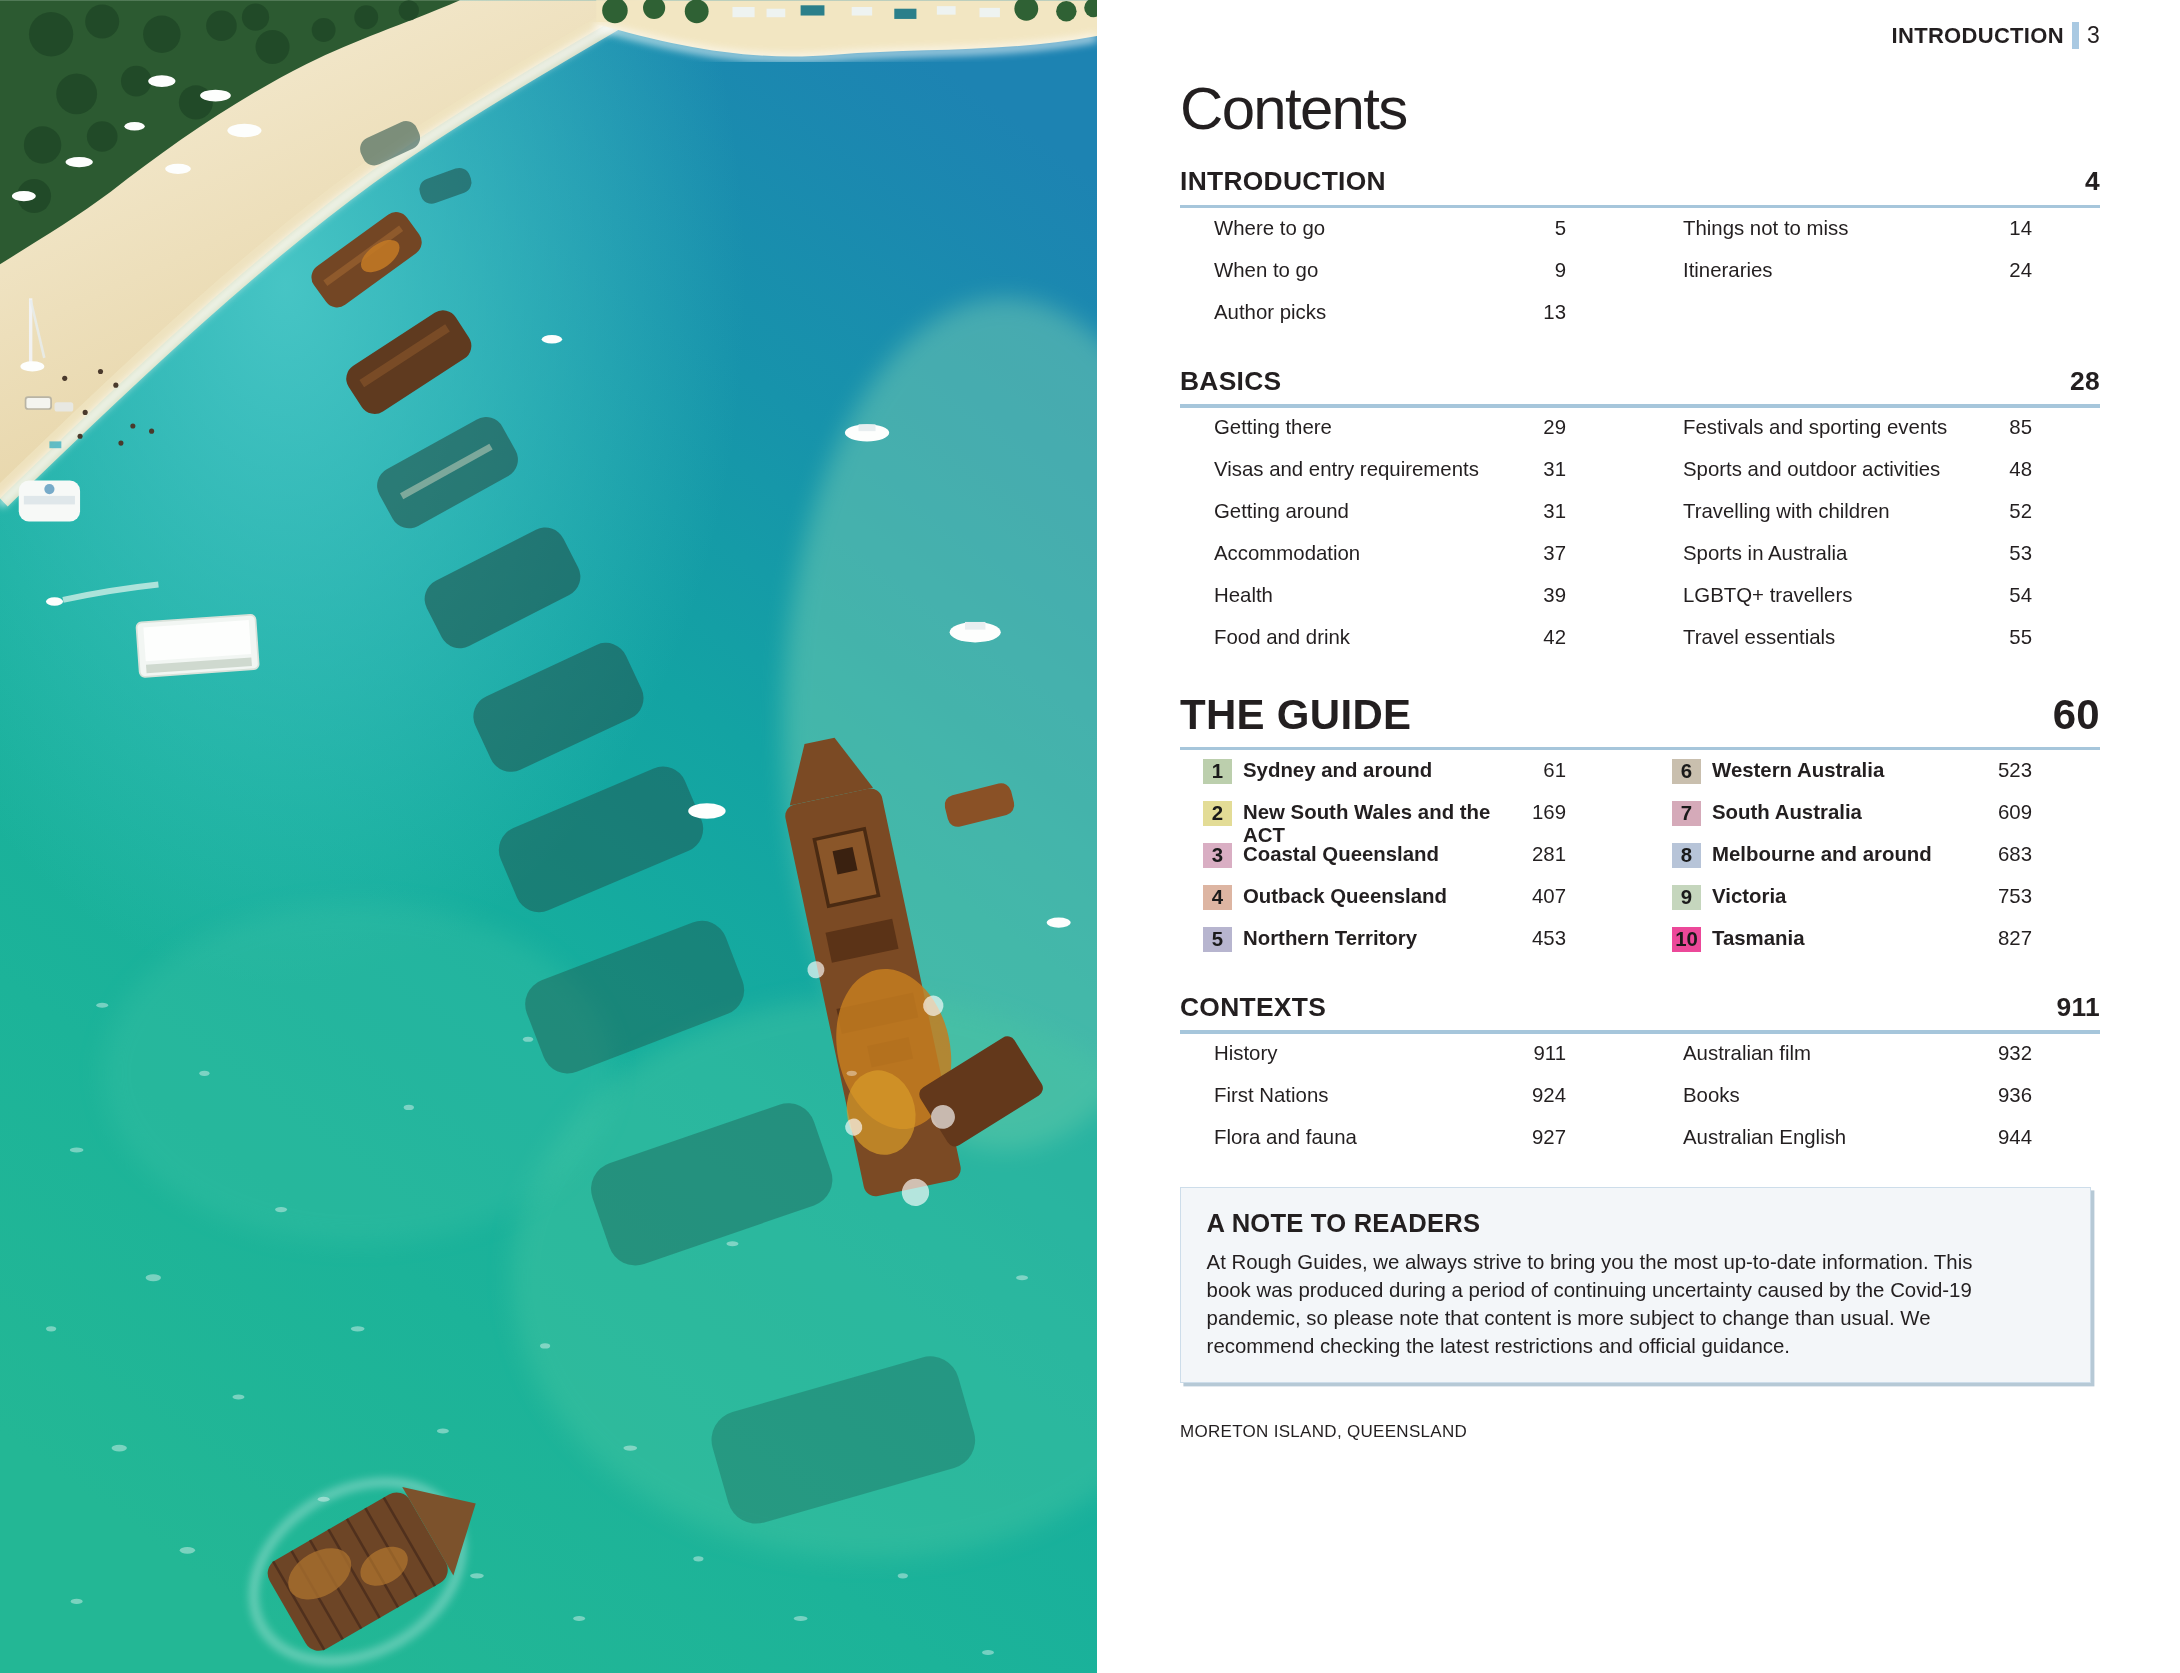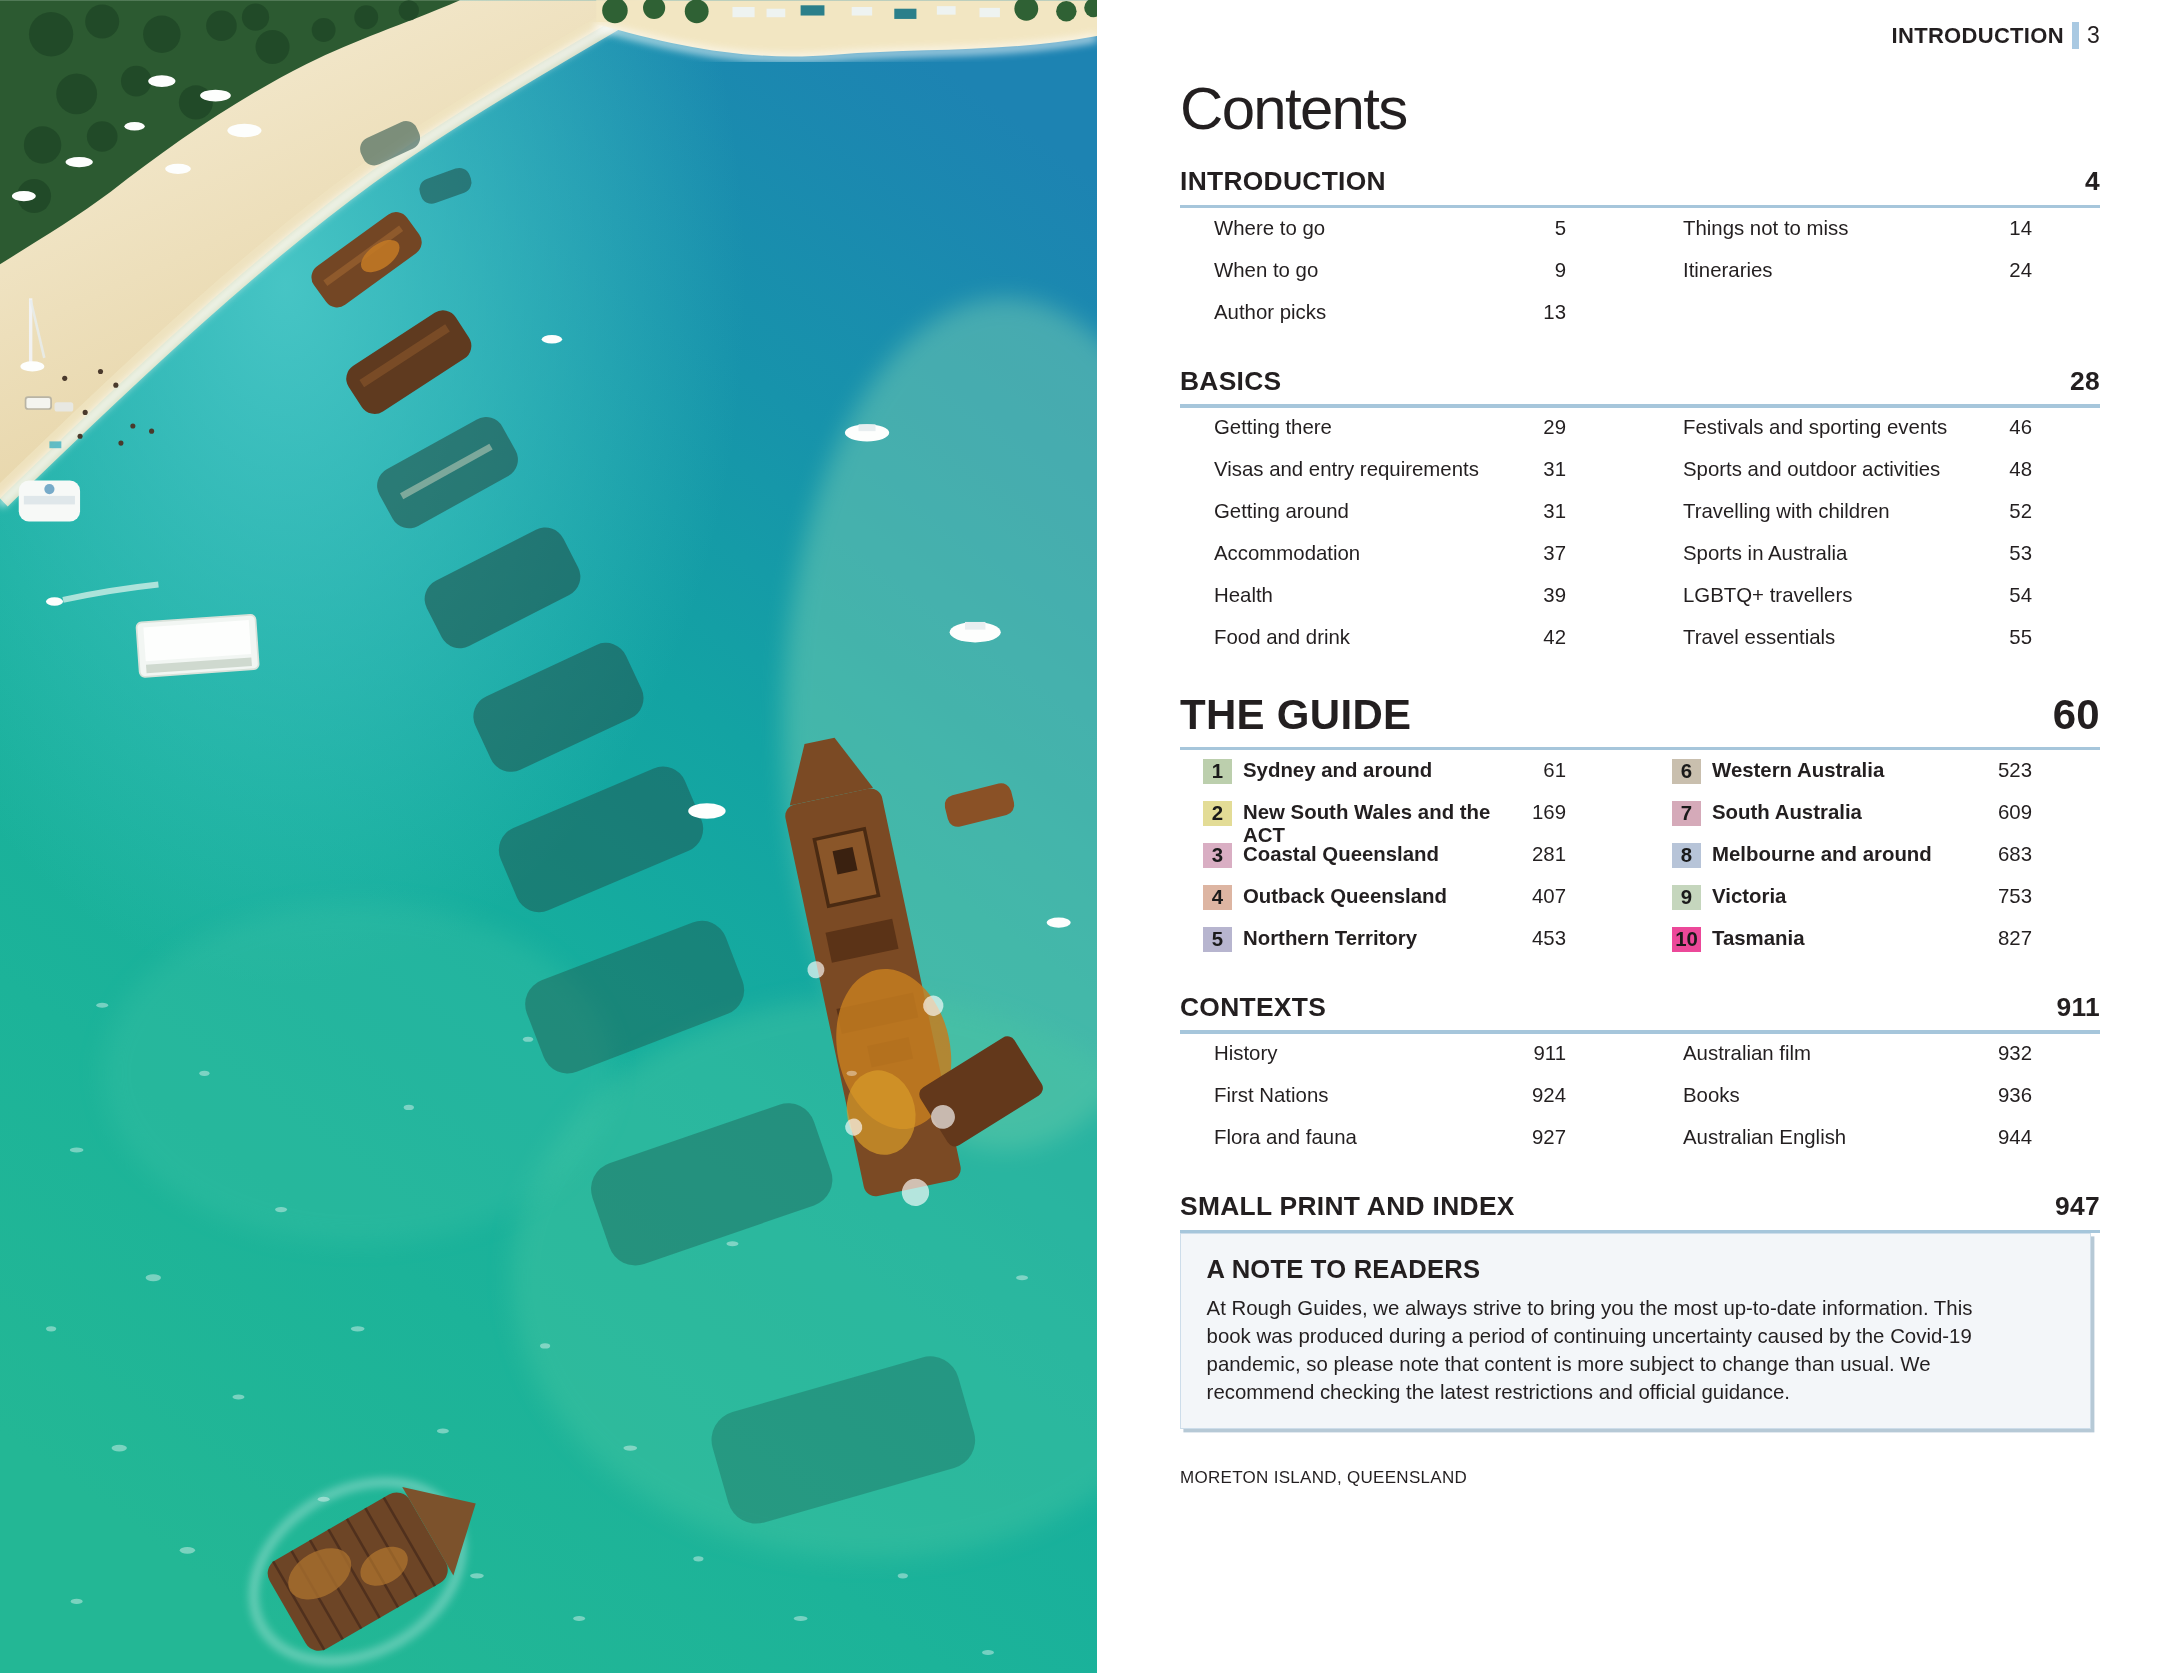--- a/index.html
+++ b/index.html
@@ -364,21 +364,21 @@
                 <span class="num">39</span>
               </div>
               <div class="row">
                 <span class="lab">Food and drink</span>
                 <span class="num">42</span>
               </div>
             </div>
             <div class="col">
               <div class="row">
                 <span class="lab">Festivals and sporting events</span>
-                <span class="num">46</span>
+                <span class="num">85</span>
               </div>
               <div class="row">
                 <span class="lab">Sports and outdoor activities</span>
                 <span class="num">48</span>
               </div>
               <div class="row">
                 <span class="lab">Travelling with children</span>
                 <span class="num">52</span>
               </div>
               <div class="row">
@@ -489,27 +489,20 @@
                 <span class="lab">Books</span>
                 <span class="num">936</span>
               </div>
               <div class="row">
                 <span class="lab">Australian English</span>
                 <span class="num">944</span>
               </div>
             </div>
           </div>
         </section>
-        <section class="sec">
-          <div class="sec-head">
-            <span>SMALL PRINT AND INDEX</span>
-            <span>947</span>
-          </div>
-          <div class="sec-rule"></div>
-        </section>
       </div>
 
     <div class="note">
       <h3>A NOTE TO READERS</h3>
       <p>At Rough Guides, we always strive to bring you the most up-to-date information. This book was produced during a period of continuing uncertainty caused by the Covid-19 pandemic, so please note that content is more subject to change than usual. We recommend checking the latest restrictions and official guidance.</p>
     </div>
 
     <div class="caption">MORETON ISLAND, QUEENSLAND</div>
   </div>
 </div>

